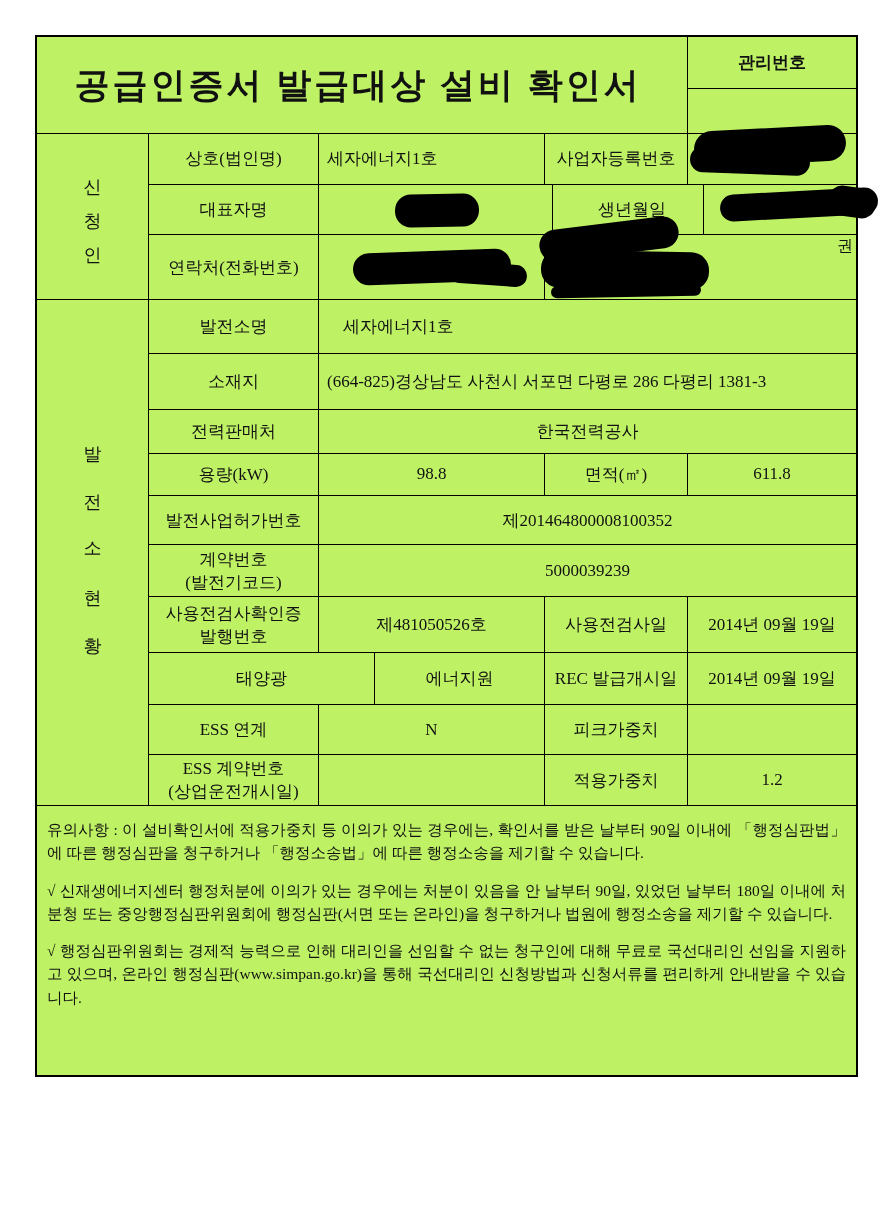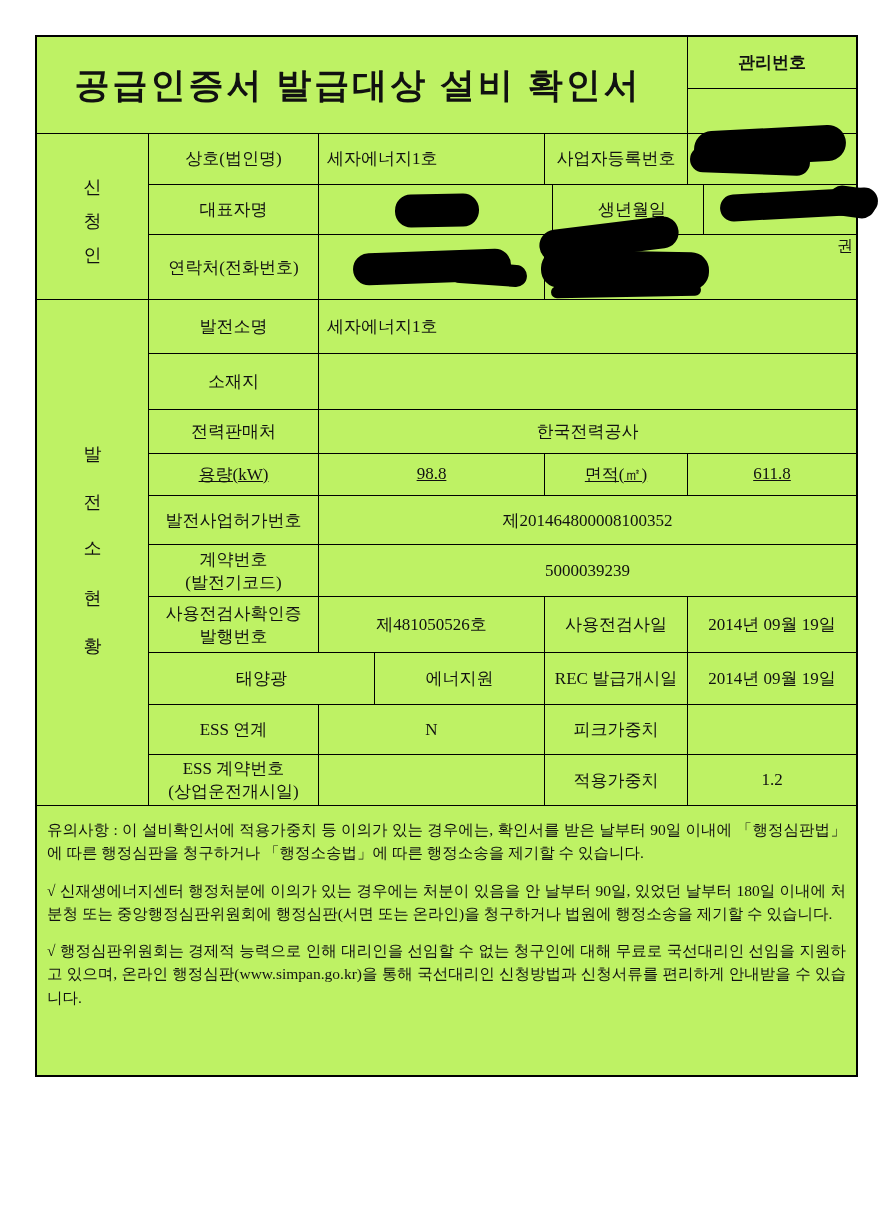--- a/index.html
+++ b/index.html
@@ -145,35 +145,36 @@
 
       </div>
     </div>
 
     <div class="section" style="height:506px;">
       <div class="vlabel">
         <div class="vlabel-text wide">발전소현황</div>
       </div>
       <div class="rows">
 
-        <div class="frow" style="height:54px;">
+        <div class="frow" style="height:54px;gap:16px;">
           <div class="c w-label">발전소명</div>
           <div class="c w-span end left">세자에너지1호</div>
         </div>
 
         <div class="frow" style="height:56px;">
           <div class="c w-label">소재지</div>
+          <div class="c w-span end left">(664-825)경상남도 사천시 서포면 다평로 286 다평리 1381-3</div>
         </div>
 
         <div class="frow" style="height:44px;">
           <div class="c w-label">전력판매처</div>
           <div class="c w-span end">한국전력공사</div>
         </div>
 
-        <div class="frow" style="height:42px;text-decoration:underline;">
+        <div class="frow" style="height:42px;">
           <div class="c w-label">용량(kW)</div>
           <div class="c w-val1">98.8</div>
           <div class="c w-label2">면적(㎡)</div>
           <div class="c w-val2 end">611.8</div>
         </div>
 
         <div class="frow" style="height:50px;">
           <div class="c w-label">발전사업허가번호</div>
           <div class="c w-span end">제201464800008100352</div>
         </div>

